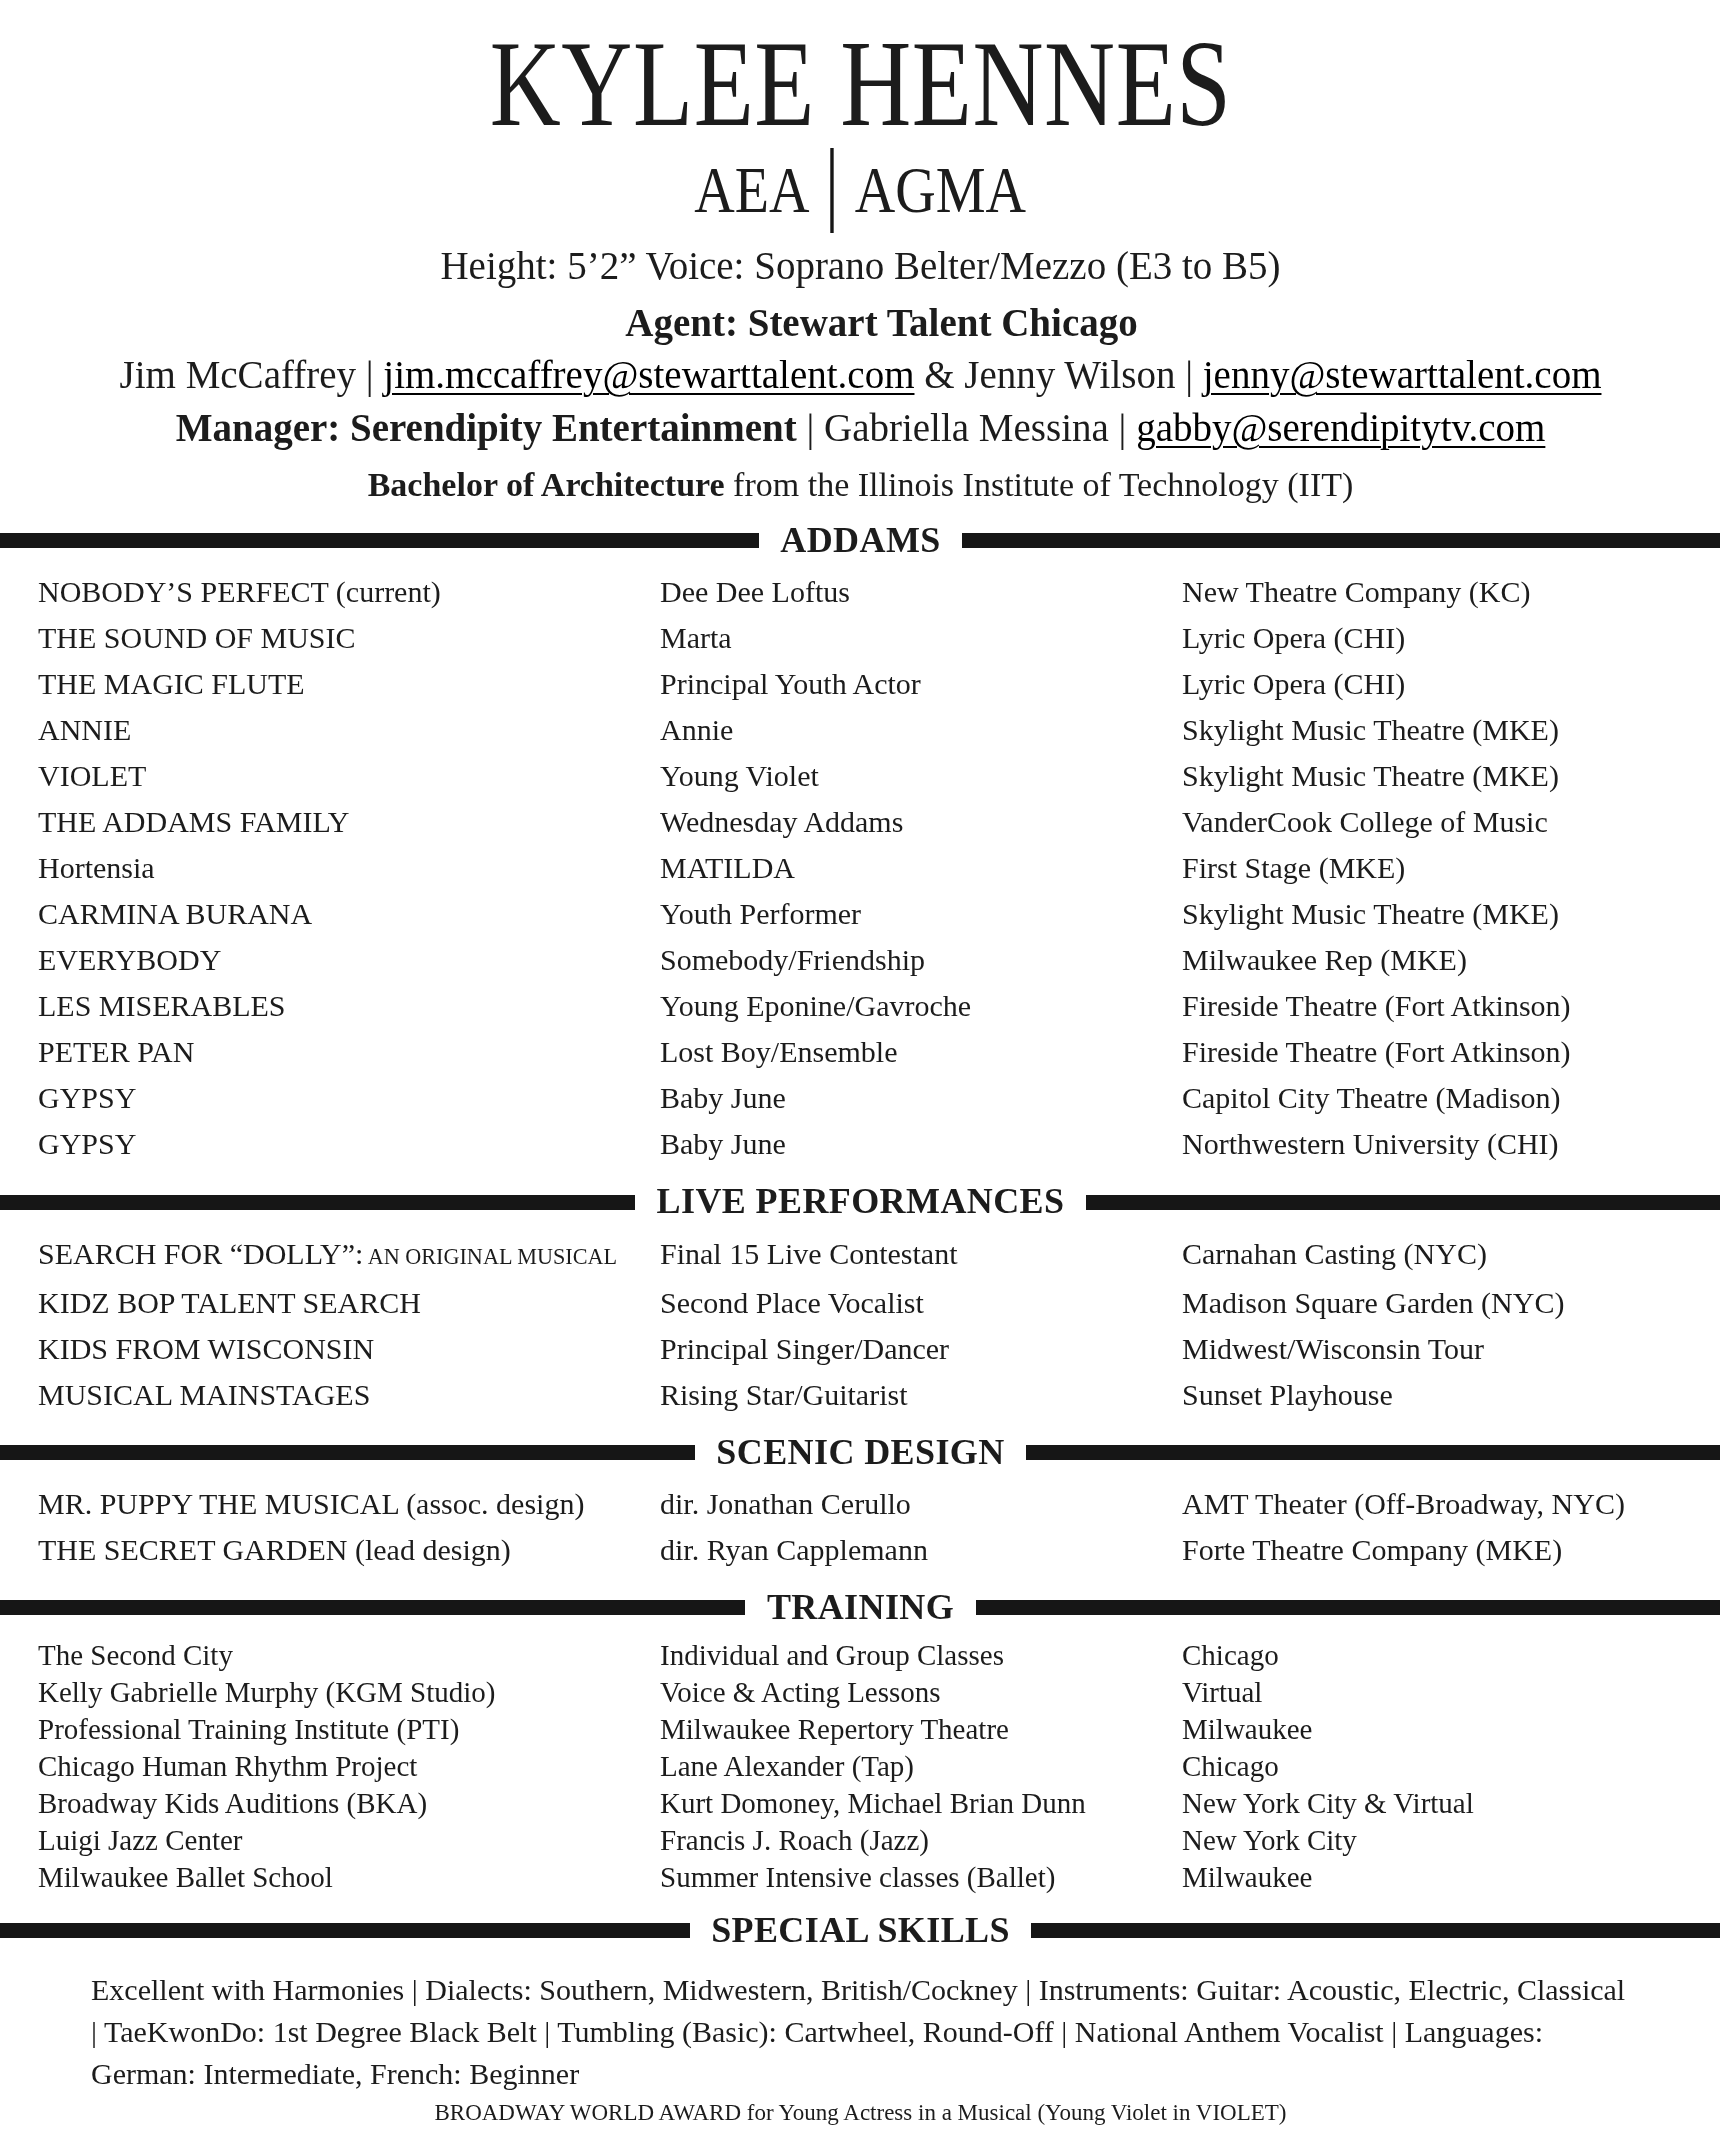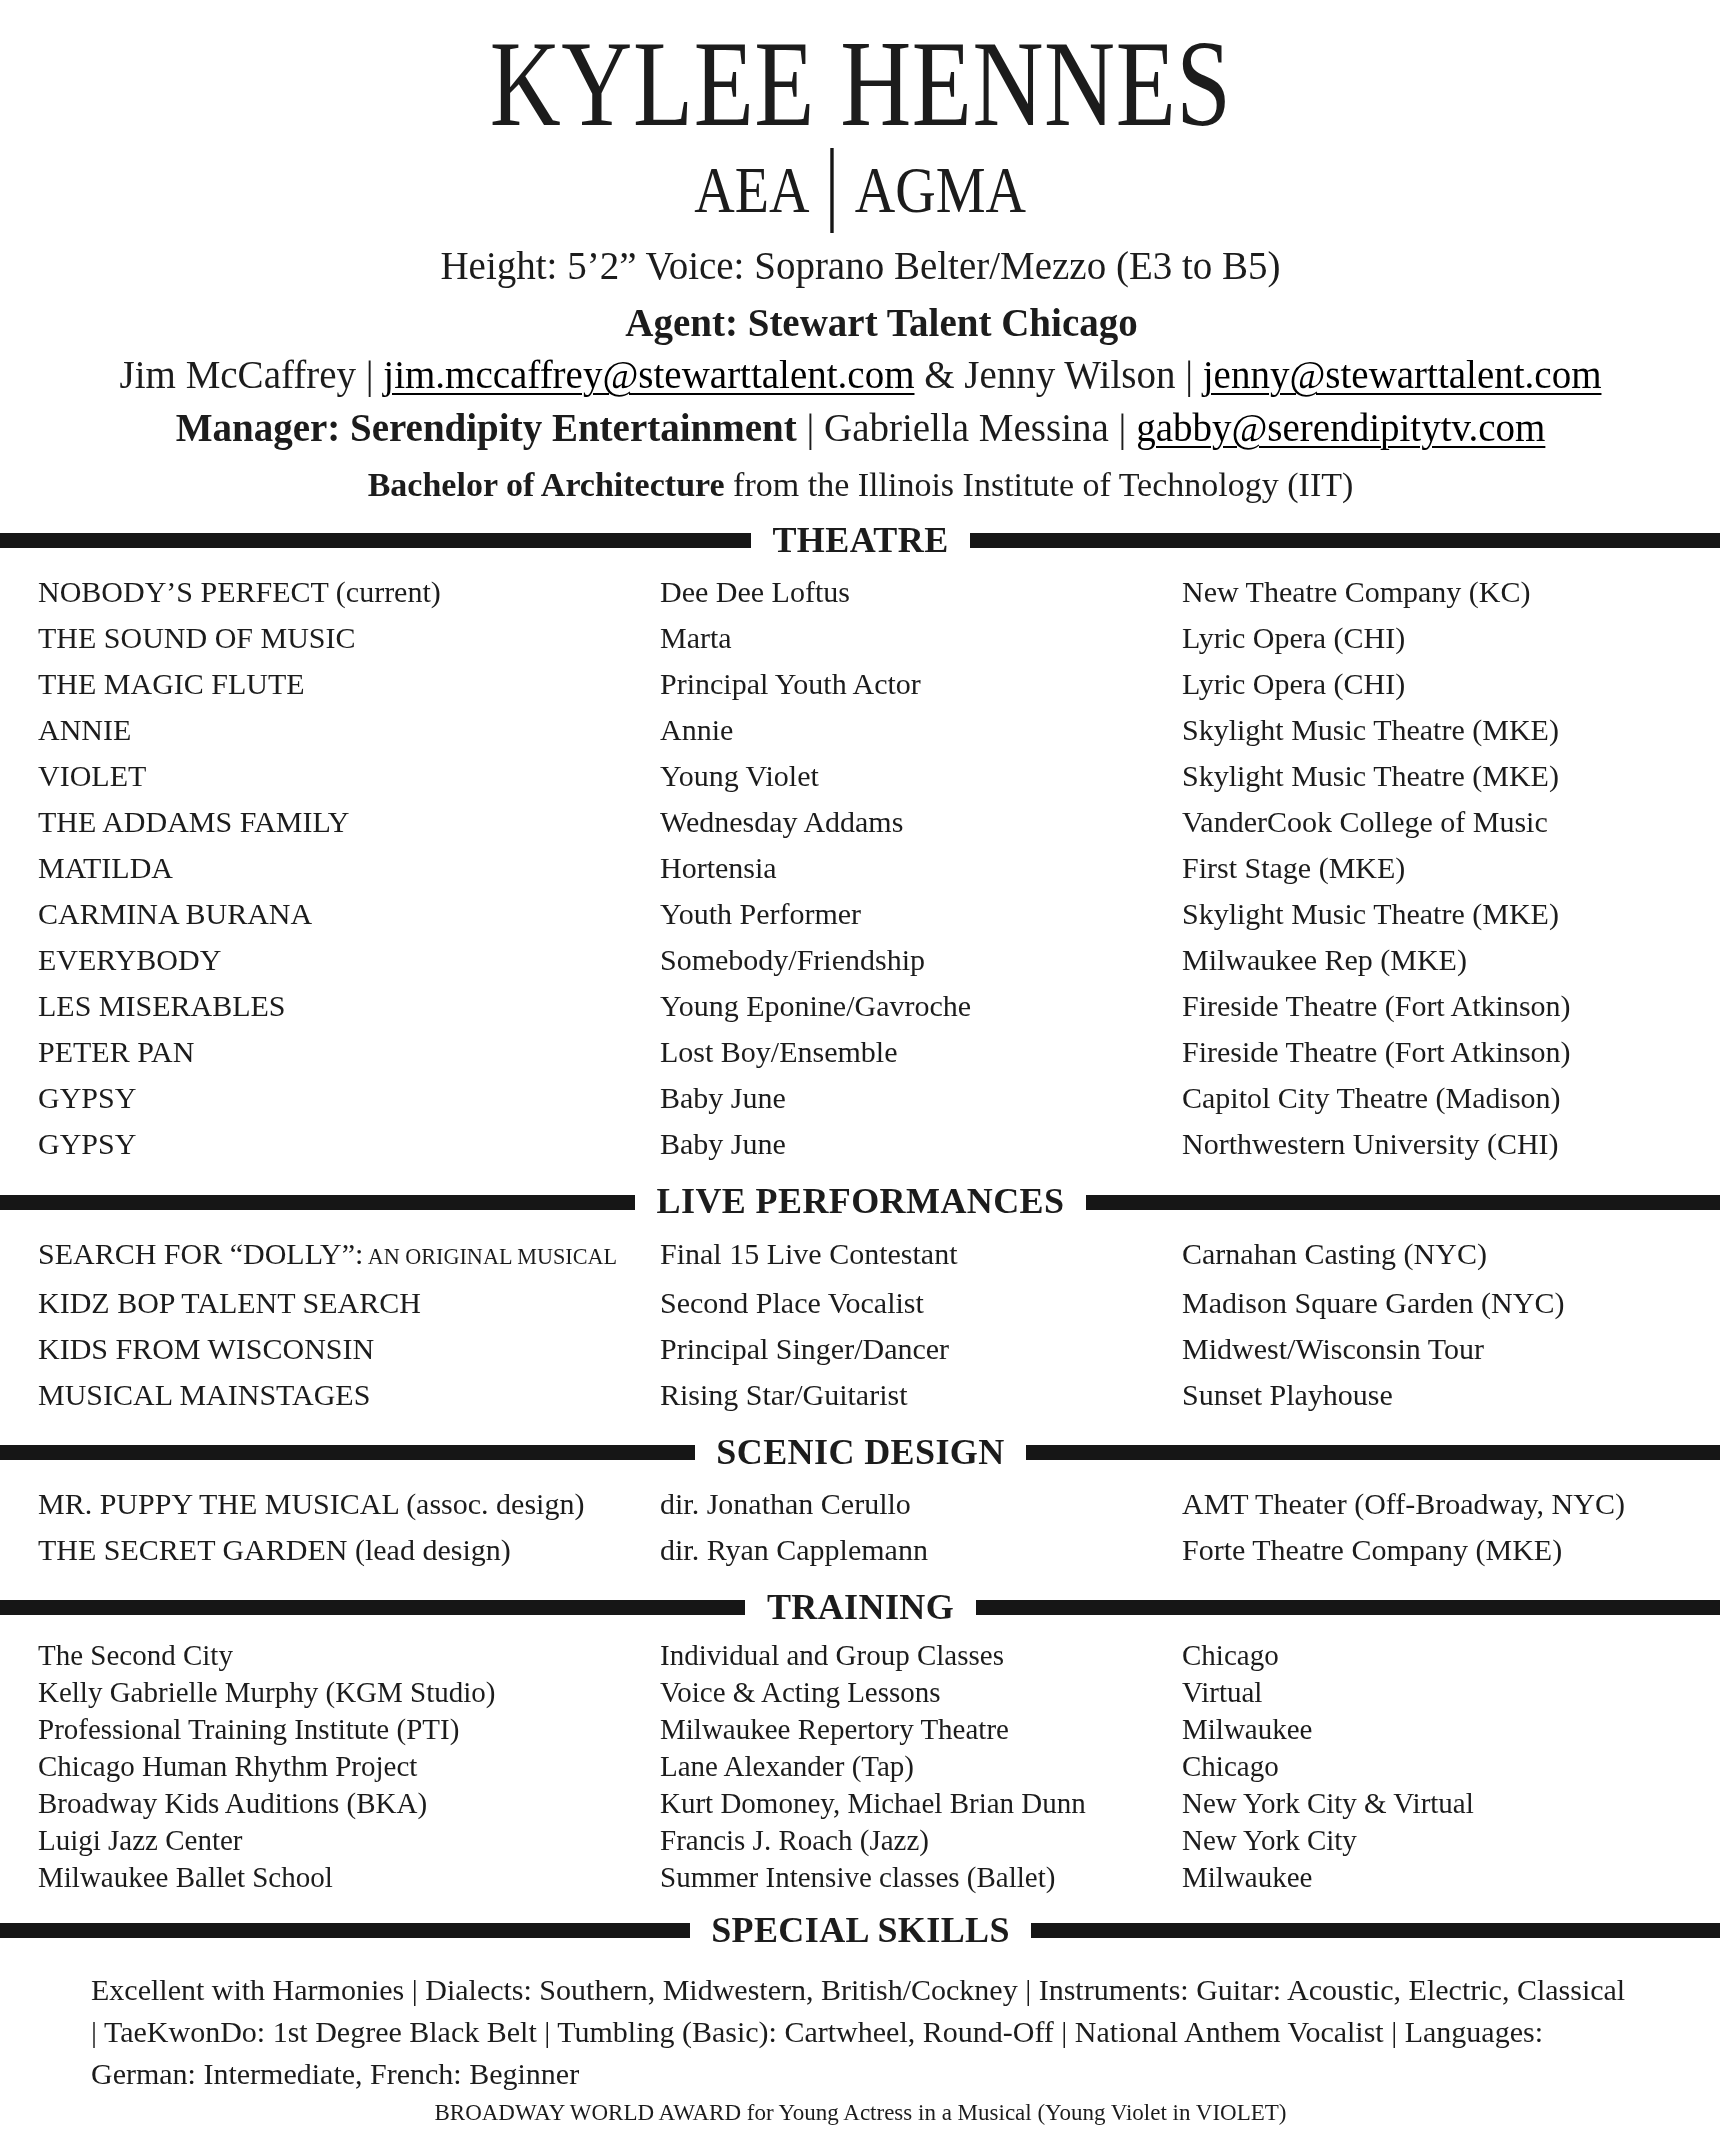--- a/index.html
+++ b/index.html
@@ -85,21 +85,21 @@
   <div class="center hline agent-label">Agent: Stewart Talent Chicago</div>
 
   <div class="center hline contacts"><span>Jim McCaffrey | </span><a class="email">jim.mccaffrey@stewarttalent.com</a><span> &amp; Jenny Wilson | </span><a class="email">jenny@stewarttalent.com</a></div>
 
   <div class="center hline manager"><span class="b">Manager: Serendipity Entertainment</span><span> | Gabriella Messina | </span><a class="email">gabby@serendipitytv.com</a></div>
 
   <div class="center education"><span class="b">Bachelor of Architecture</span><span> from the Illinois Institute of Technology (IIT)</span></div>
 
   <div class="sec">
     <div class="bar"></div>
-    <div class="sec-title">THEATRE</div>
+    <div class="sec-title">ADDAMS</div>
     <div class="bar"></div>
   </div>
   <div class="rows rows-theatre">
       <div class="row3">
         <div class="cell cell-title"><span>NOBODY’S PERFECT (current)</span></div>
         <div class="cell cell-role"><span>Dee Dee Loftus</span></div>
         <div class="cell cell-venue"><span>New Theatre Company (KC)</span></div>
       </div>
       <div class="row3">
         <div class="cell cell-title"><span>THE SOUND OF MUSIC</span></div>
@@ -120,22 +120,22 @@
         <div class="cell cell-title"><span>VIOLET</span></div>
         <div class="cell cell-role"><span>Young Violet</span></div>
         <div class="cell cell-venue"><span>Skylight Music Theatre (MKE)</span></div>
       </div>
       <div class="row3">
         <div class="cell cell-title"><span>THE ADDAMS FAMILY</span></div>
         <div class="cell cell-role"><span>Wednesday Addams</span></div>
         <div class="cell cell-venue"><span>VanderCook College of Music</span></div>
       </div>
       <div class="row3">
+        <div class="cell cell-role"><span>Hortensia</span></div>
         <div class="cell cell-title"><span>MATILDA</span></div>
-        <div class="cell cell-role"><span>Hortensia</span></div>
         <div class="cell cell-venue"><span>First Stage (MKE)</span></div>
       </div>
       <div class="row3">
         <div class="cell cell-title"><span>CARMINA BURANA</span></div>
         <div class="cell cell-role"><span>Youth Performer</span></div>
         <div class="cell cell-venue"><span>Skylight Music Theatre (MKE)</span></div>
       </div>
       <div class="row3">
         <div class="cell cell-title"><span>EVERYBODY</span></div>
         <div class="cell cell-role"><span>Somebody/Friendship</span></div>

